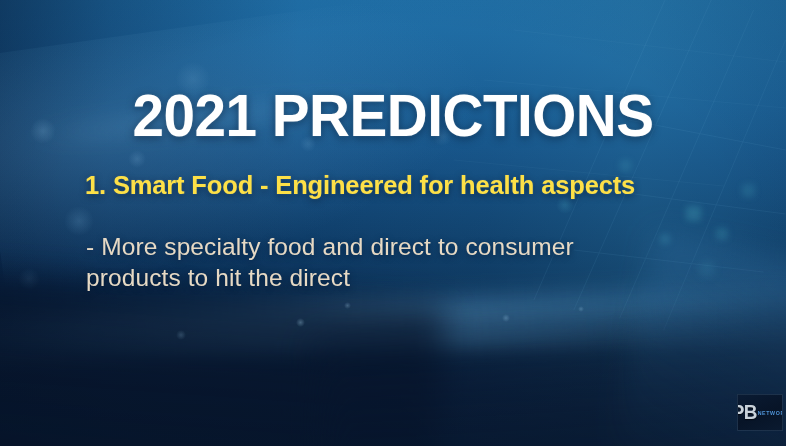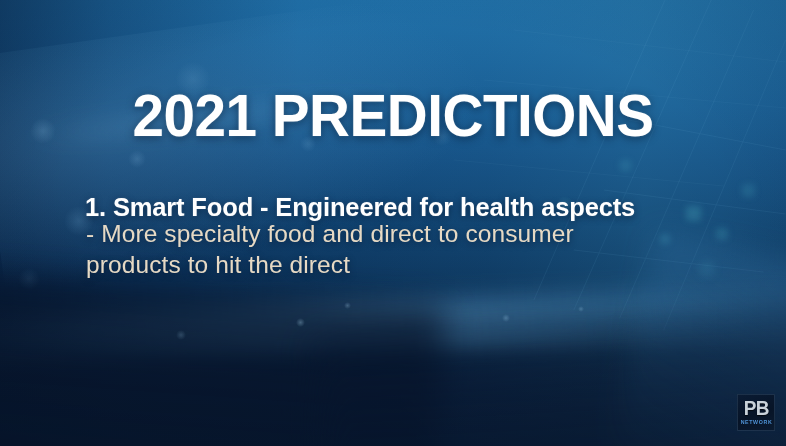--- a/index.html
+++ b/index.html
@@ -203,63 +203,63 @@
     transform: scaleX(0.96);
     text-shadow:
       0 2px 9px rgba(3, 22, 48, 0.55),
       0 0 2px rgba(255,255,255,0.25);
     white-space: nowrap;
   }
 
   #subhead {
     position: absolute;
     left: 85px;
-    top: 172px;
-    color: #ffffff;
+    top: 150px;
+    color: #fde047;
     font-family: "Liberation Sans", sans-serif;
     font-weight: 700;
     font-size: 25.5px;
     line-height: 1.15;
     letter-spacing: -0.15px;
     text-shadow:
       0 2px 7px rgba(3, 20, 45, 0.60),
       0 0 2px rgba(255,255,255,0.18);
     white-space: nowrap;
   }
 
   #bodytext {
     position: absolute;
     left: 86px;
-    top: 218px;
+    top: 231px;
     width: 625px;
     color: #e6d9c4;
     font-family: "Liberation Sans", sans-serif;
     font-weight: 400;
     font-size: 24.5px;
     line-height: 1.28;
     letter-spacing: 0.1px;
     text-shadow: 0 2px 6px rgba(3, 18, 42, 0.55);
   }
   #bodytext .ln {
     display: block;
     white-space: nowrap;
   }
 
   
   #logo {
     position: absolute;
     left: 737px;
     top: 394px;
-    width: 38px;
+    width: 46px;
     height: 37px;
     background: linear-gradient(160deg, #0a1b33 0%, #071427 55%, #0a1a30 100%);
     border: 1px solid rgba(120,165,205,0.18);
     box-sizing: border-box;
     display: flex;
-    flex-direction: column;
+    flex-direction: row;
     align-items: center;
     justify-content: center;
     overflow: hidden;
   }
   #logo .pb {
     color: #c9d2da;
     font-family: "Liberation Sans", sans-serif;
     font-weight: 700;
     font-size: 20px;
     line-height: 19px;

